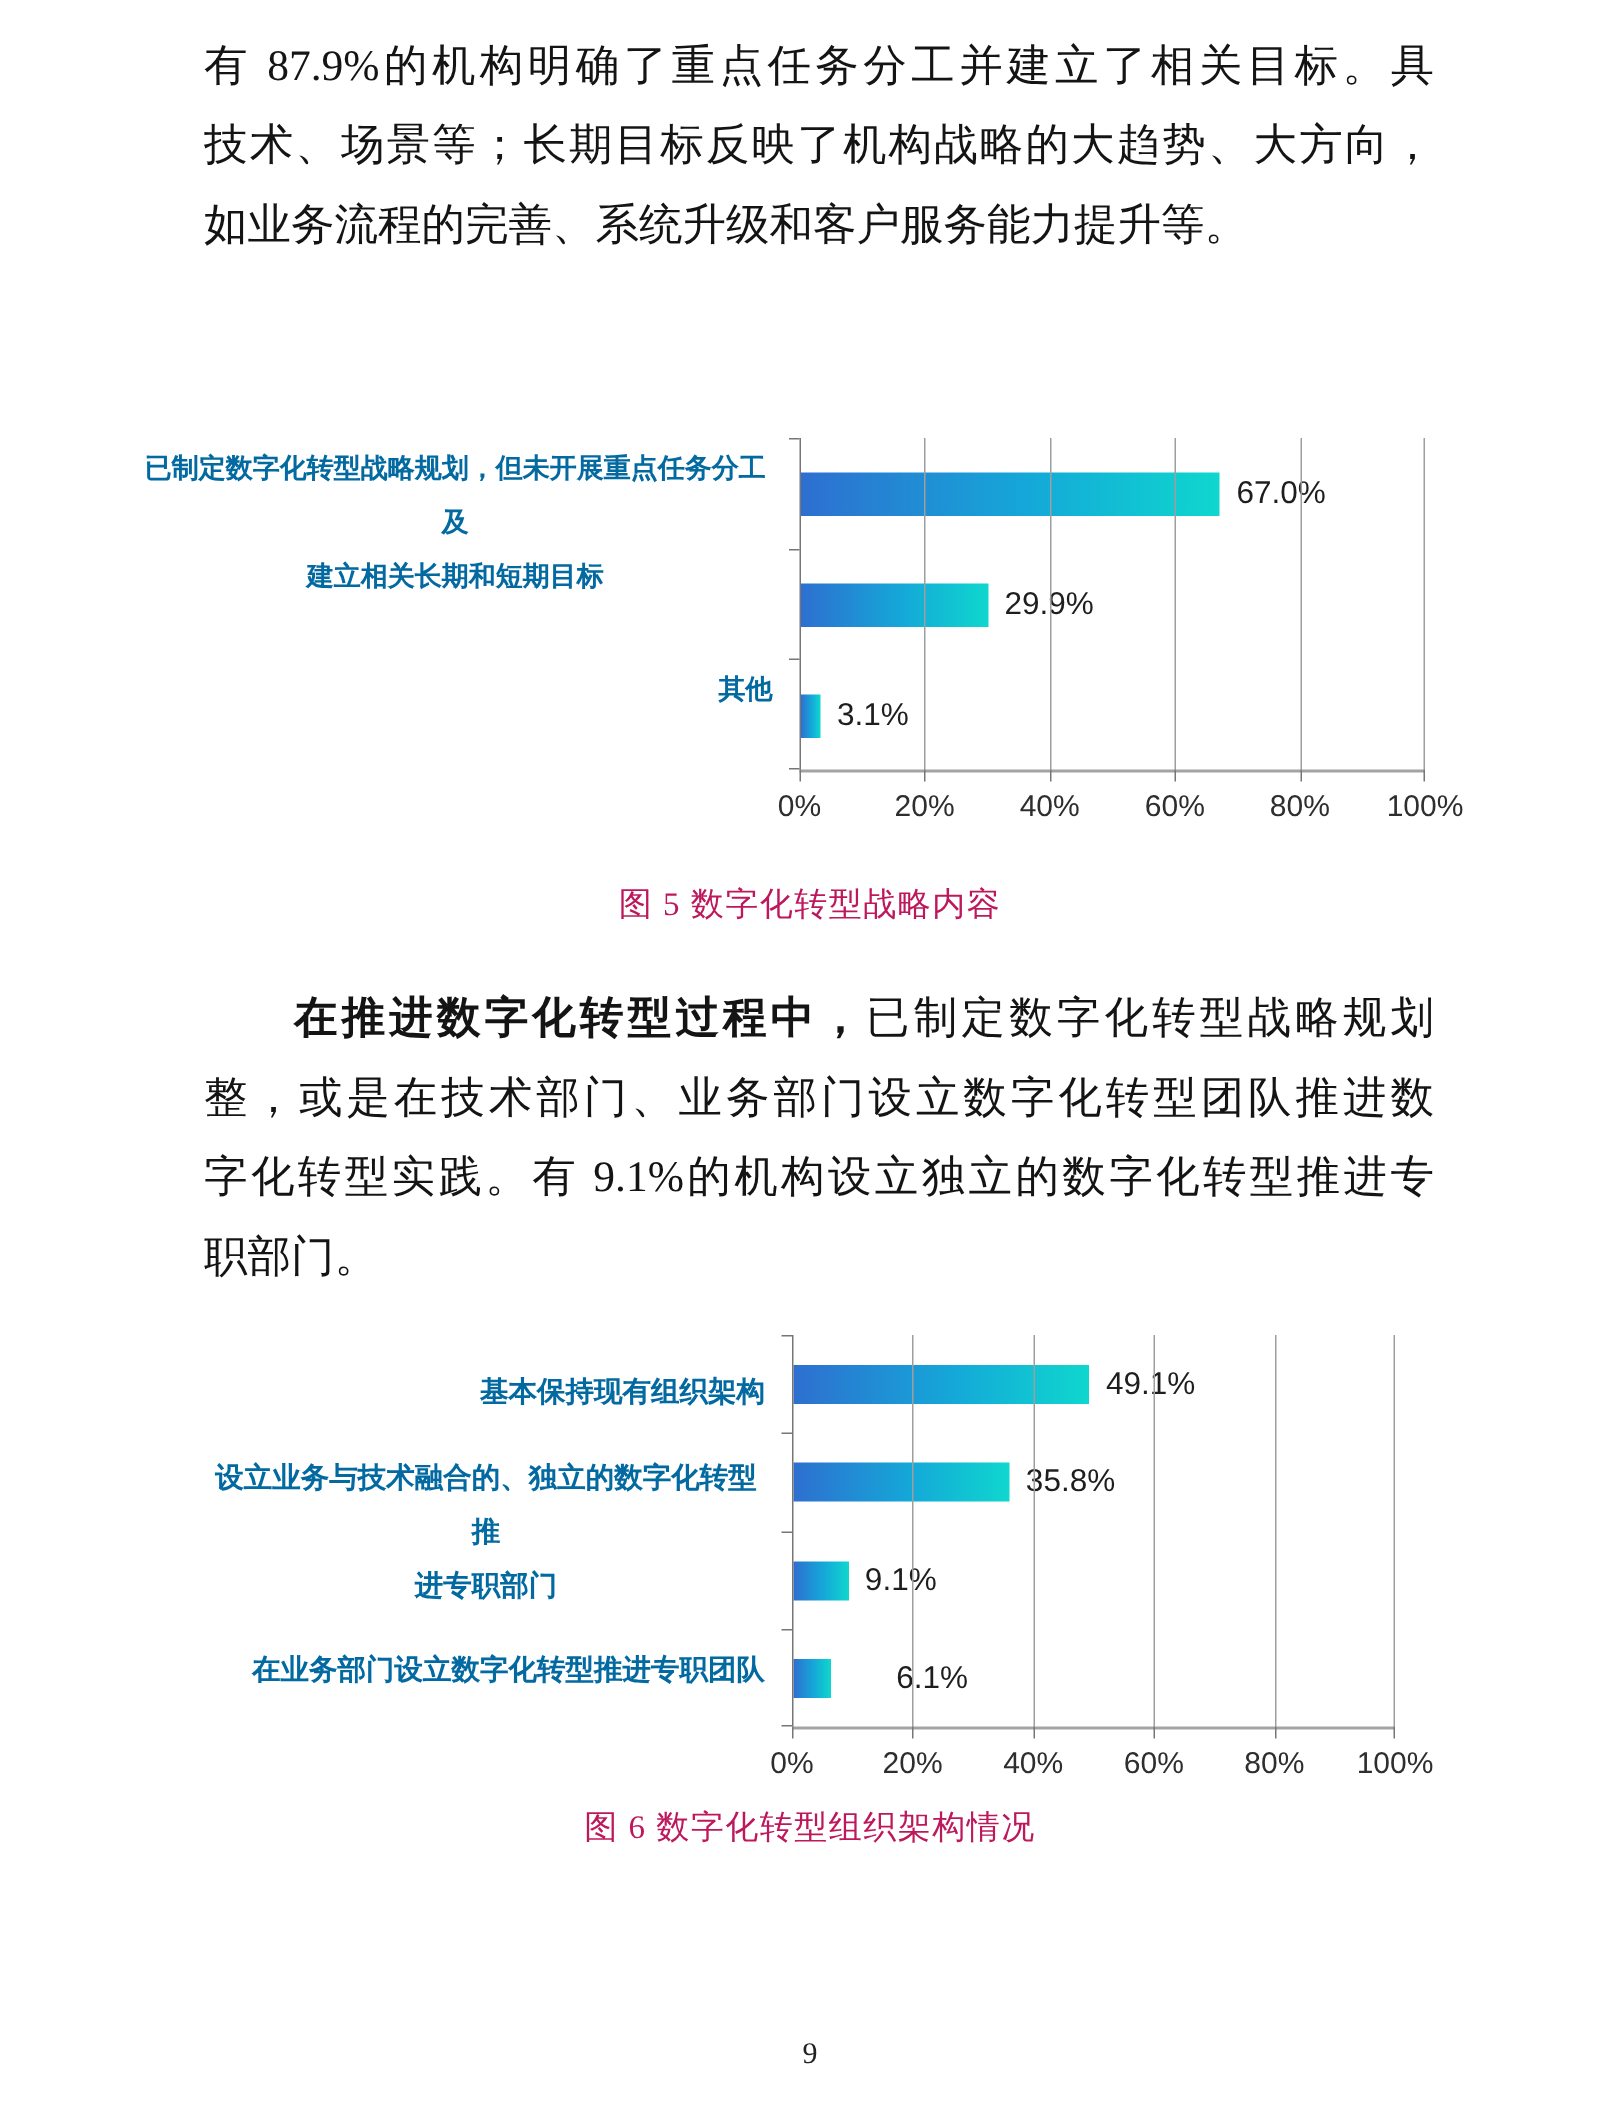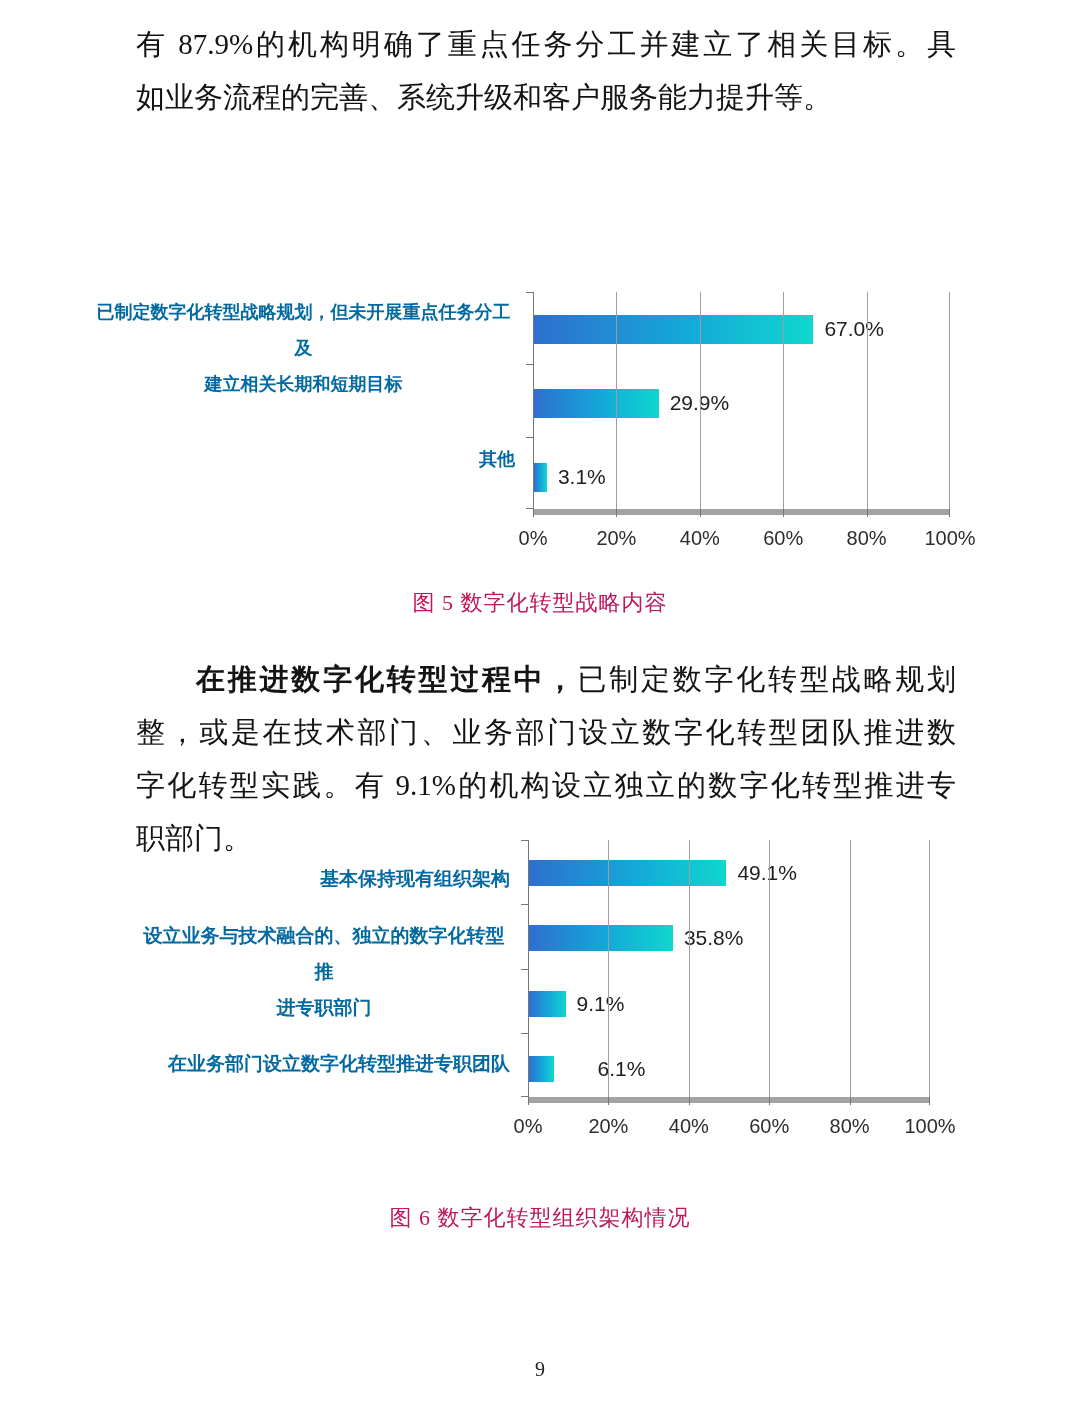--- a/index.html
+++ b/index.html
@@ -39,21 +39,21 @@
     font-family: "Liberation Sans", sans-serif;
     font-weight: bold;
     font-size: var(--labelFS);
     line-height: 36px;
     color: #0369a1;
     text-align: center;
     white-space: pre-line;
   }
   .chart .plot {
     position: absolute; top: 0; height: 100%;
-    border-bottom: 6px solid #a3a3a3;
+    border-bottom: 2px solid #a3a3a3;
   }
   .gridline {
     position: absolute; top: 0; bottom: 0; width: 1px;
     background: #9e9e9e;
   }
   .gridline.axisline { background: #767676; }
   .xstub {
     position: absolute; top: 100%; height: 8px; width: 1px;
     background: #767676;
   }
@@ -76,21 +76,21 @@
     font-family: "Liberation Sans", sans-serif;
     font-size: 20px; color: #2e2e2e; white-space: nowrap;
   }
 
   
   #chart1 { left: 92px;  top: 292px; width: 858px; height: 223px; --barH: 29px; --labelFS: 18px; }
   #chart1 .labels { left: 0; width: 433px; padding-right: 10px; }
   #chart1 .plot   { left: 441px; width: 417px; }
   #chart1 .xticks { left: 441px; width: 417px; top: 235px; }
 
-  #chart2 { left: 138px; top: 840px; width: 792px; height: 263px; --barH: 26px; --labelFS: 19px; }
+  #chart2 { left: 138px; top: 890px; width: 792px; height: 263px; --barH: 26px; --labelFS: 19px; }
   #chart2 .labels { left: 0; width: 382px; padding-right: 10px; }
   #chart2 .plot   { left: 390px; width: 402px; }
   #chart2 .xticks { left: 390px; width: 402px; top: 275px; }
 
   
   .caption {
     position: absolute; left: 0; width: 100%;
     text-align: center;
     font-size: 22px; letter-spacing: 1px;
     color: #be185d;
@@ -100,20 +100,21 @@
   .pageno {
     position: absolute; left: 0; width: 100%; top: 1358px;
     text-align: center; font-size: 20px; color: #222;
   }
 </style>
 </head>
 <body>
 
 <div class="para" style="top:18px">
   <div class="line">有 87.9%的机构明确了重点任务分工并建立了相关目标。具</div>
+  <div class="line">技术、场景等；长期目标反映了机构战略的大趋势、大方向，</div>
   <div class="line last">如业务流程的完善、系统升级和客户服务能力提升等。</div>
 </div>
 
 <div class="chart" id="chart1" style="--g1: #2E6FD0; --g2: #0FD7CE;">
   <div class="labels">
       <div class="label-row">
         <span>已制定数字化转型战略规划，但未开展重点任务分工及
 建立相关长期和短期目标</span>
       </div>
       <div class="label-row">

